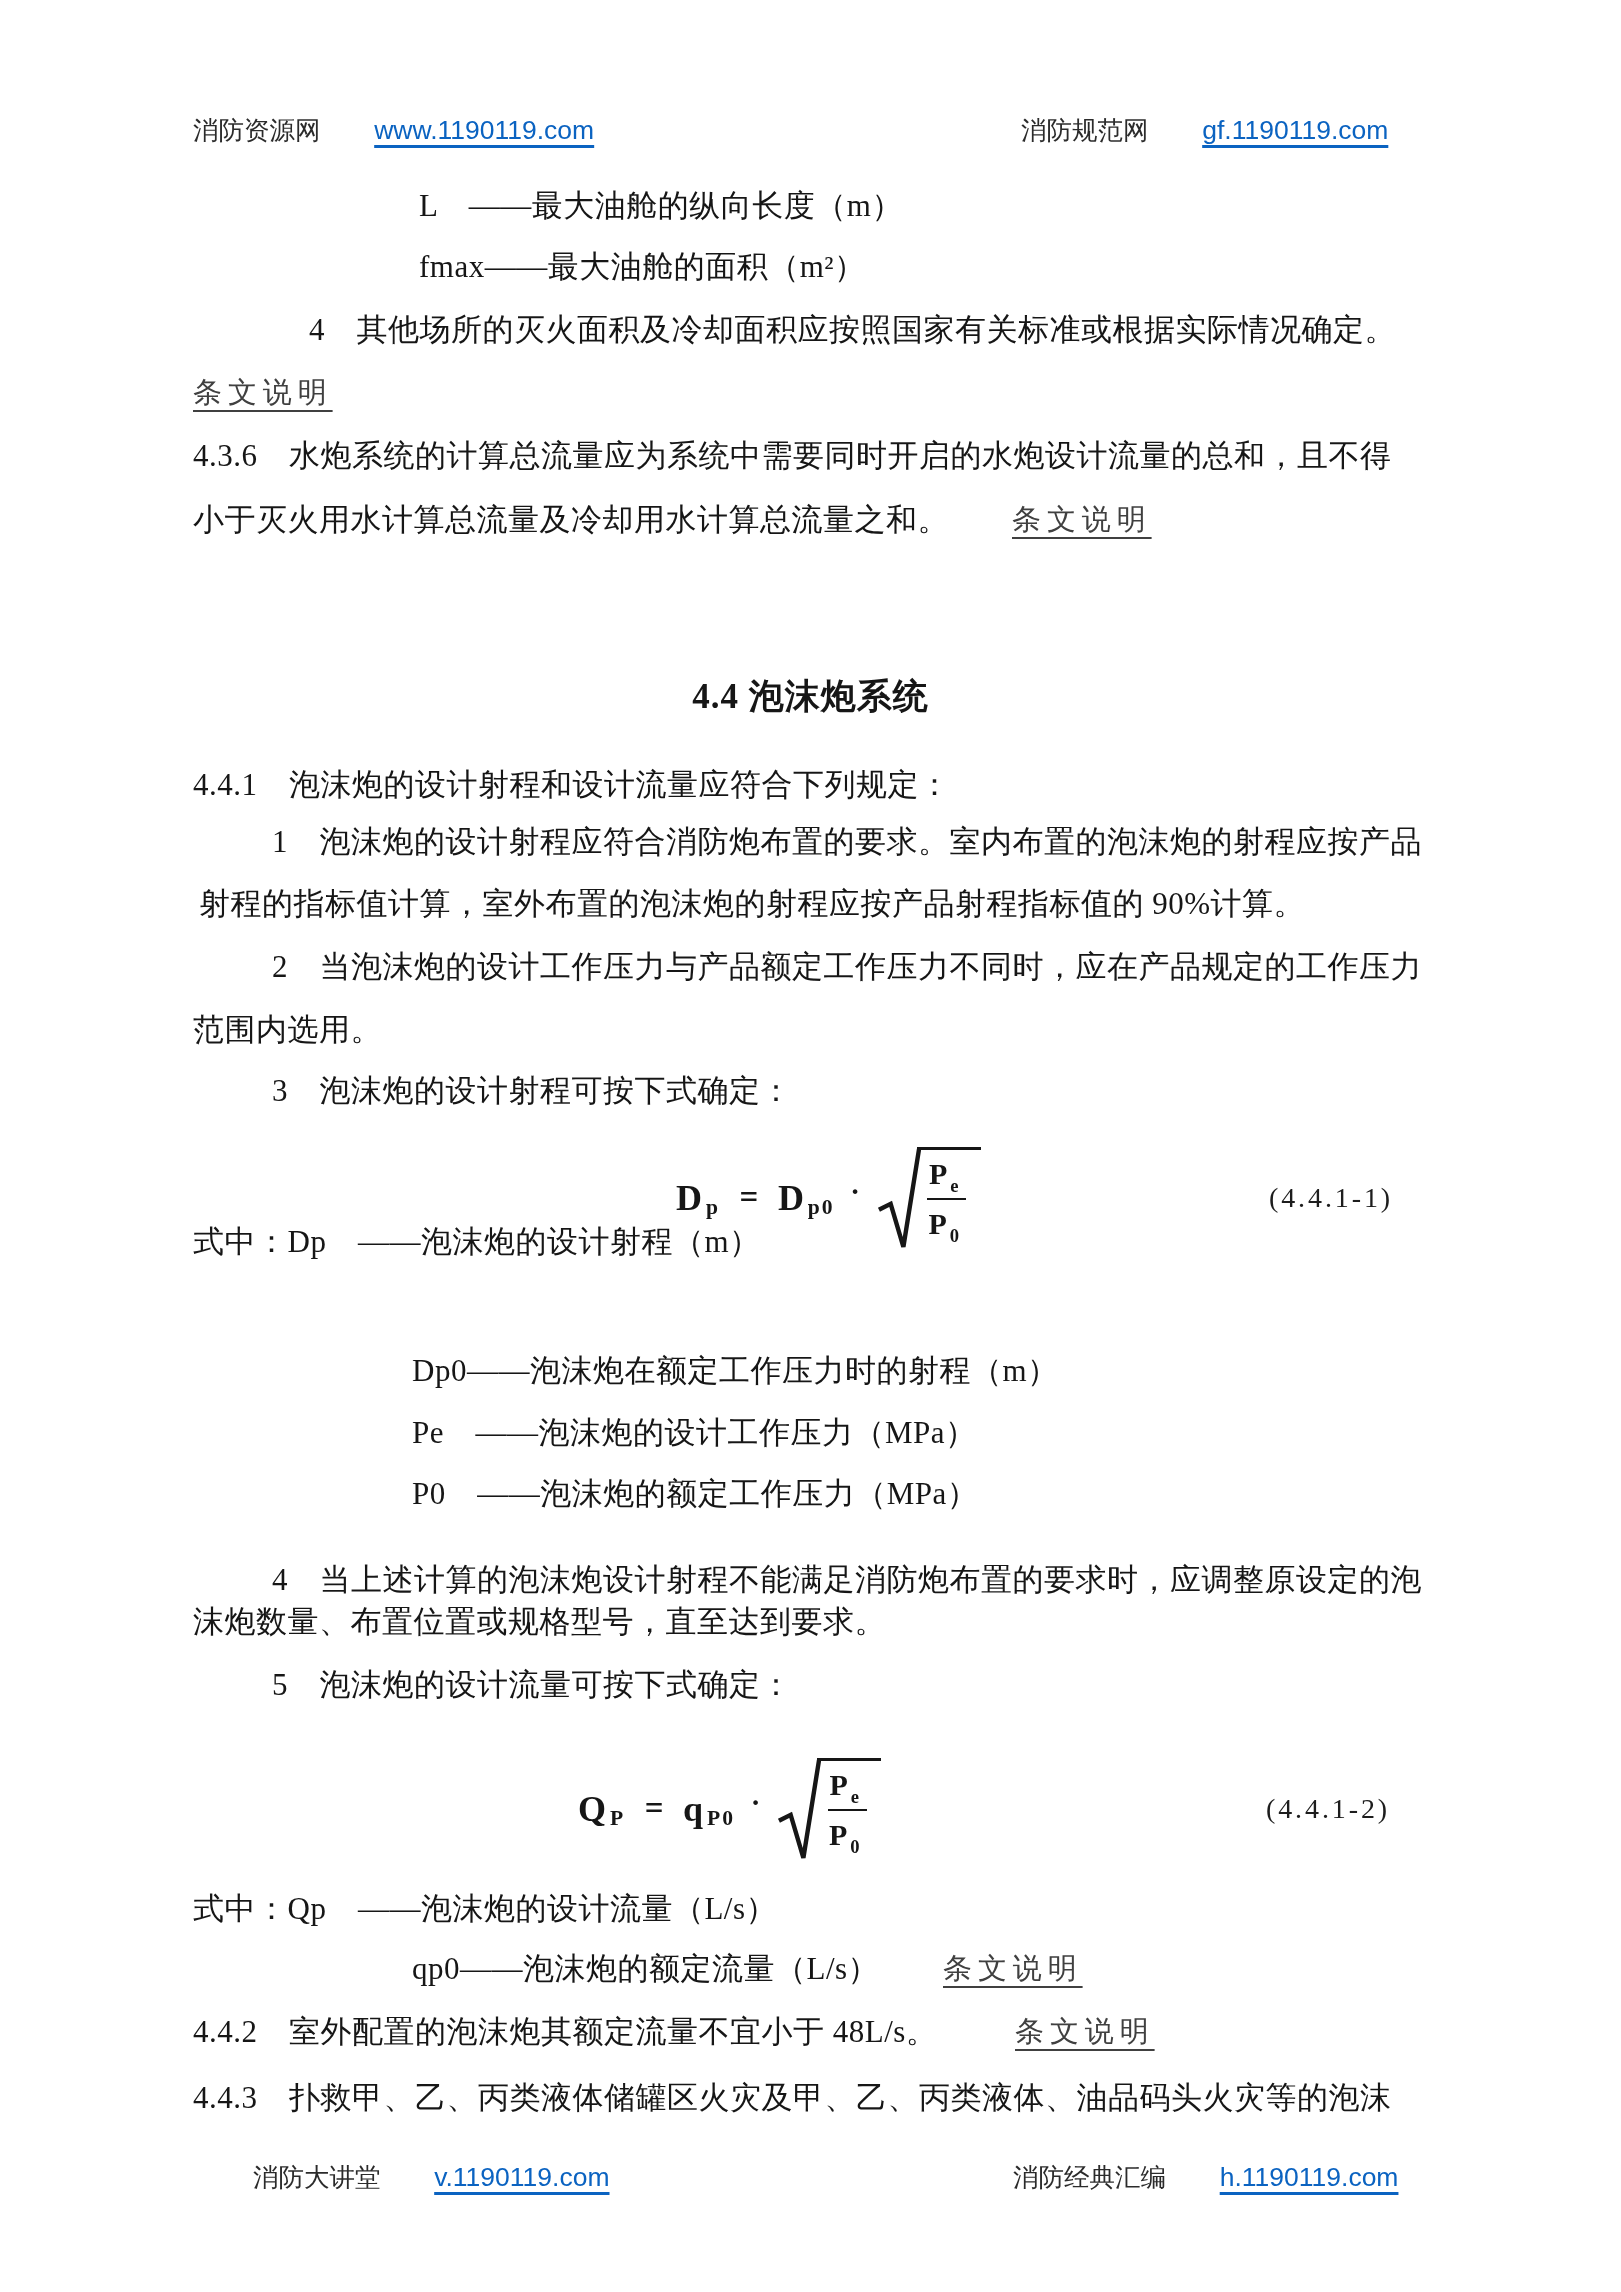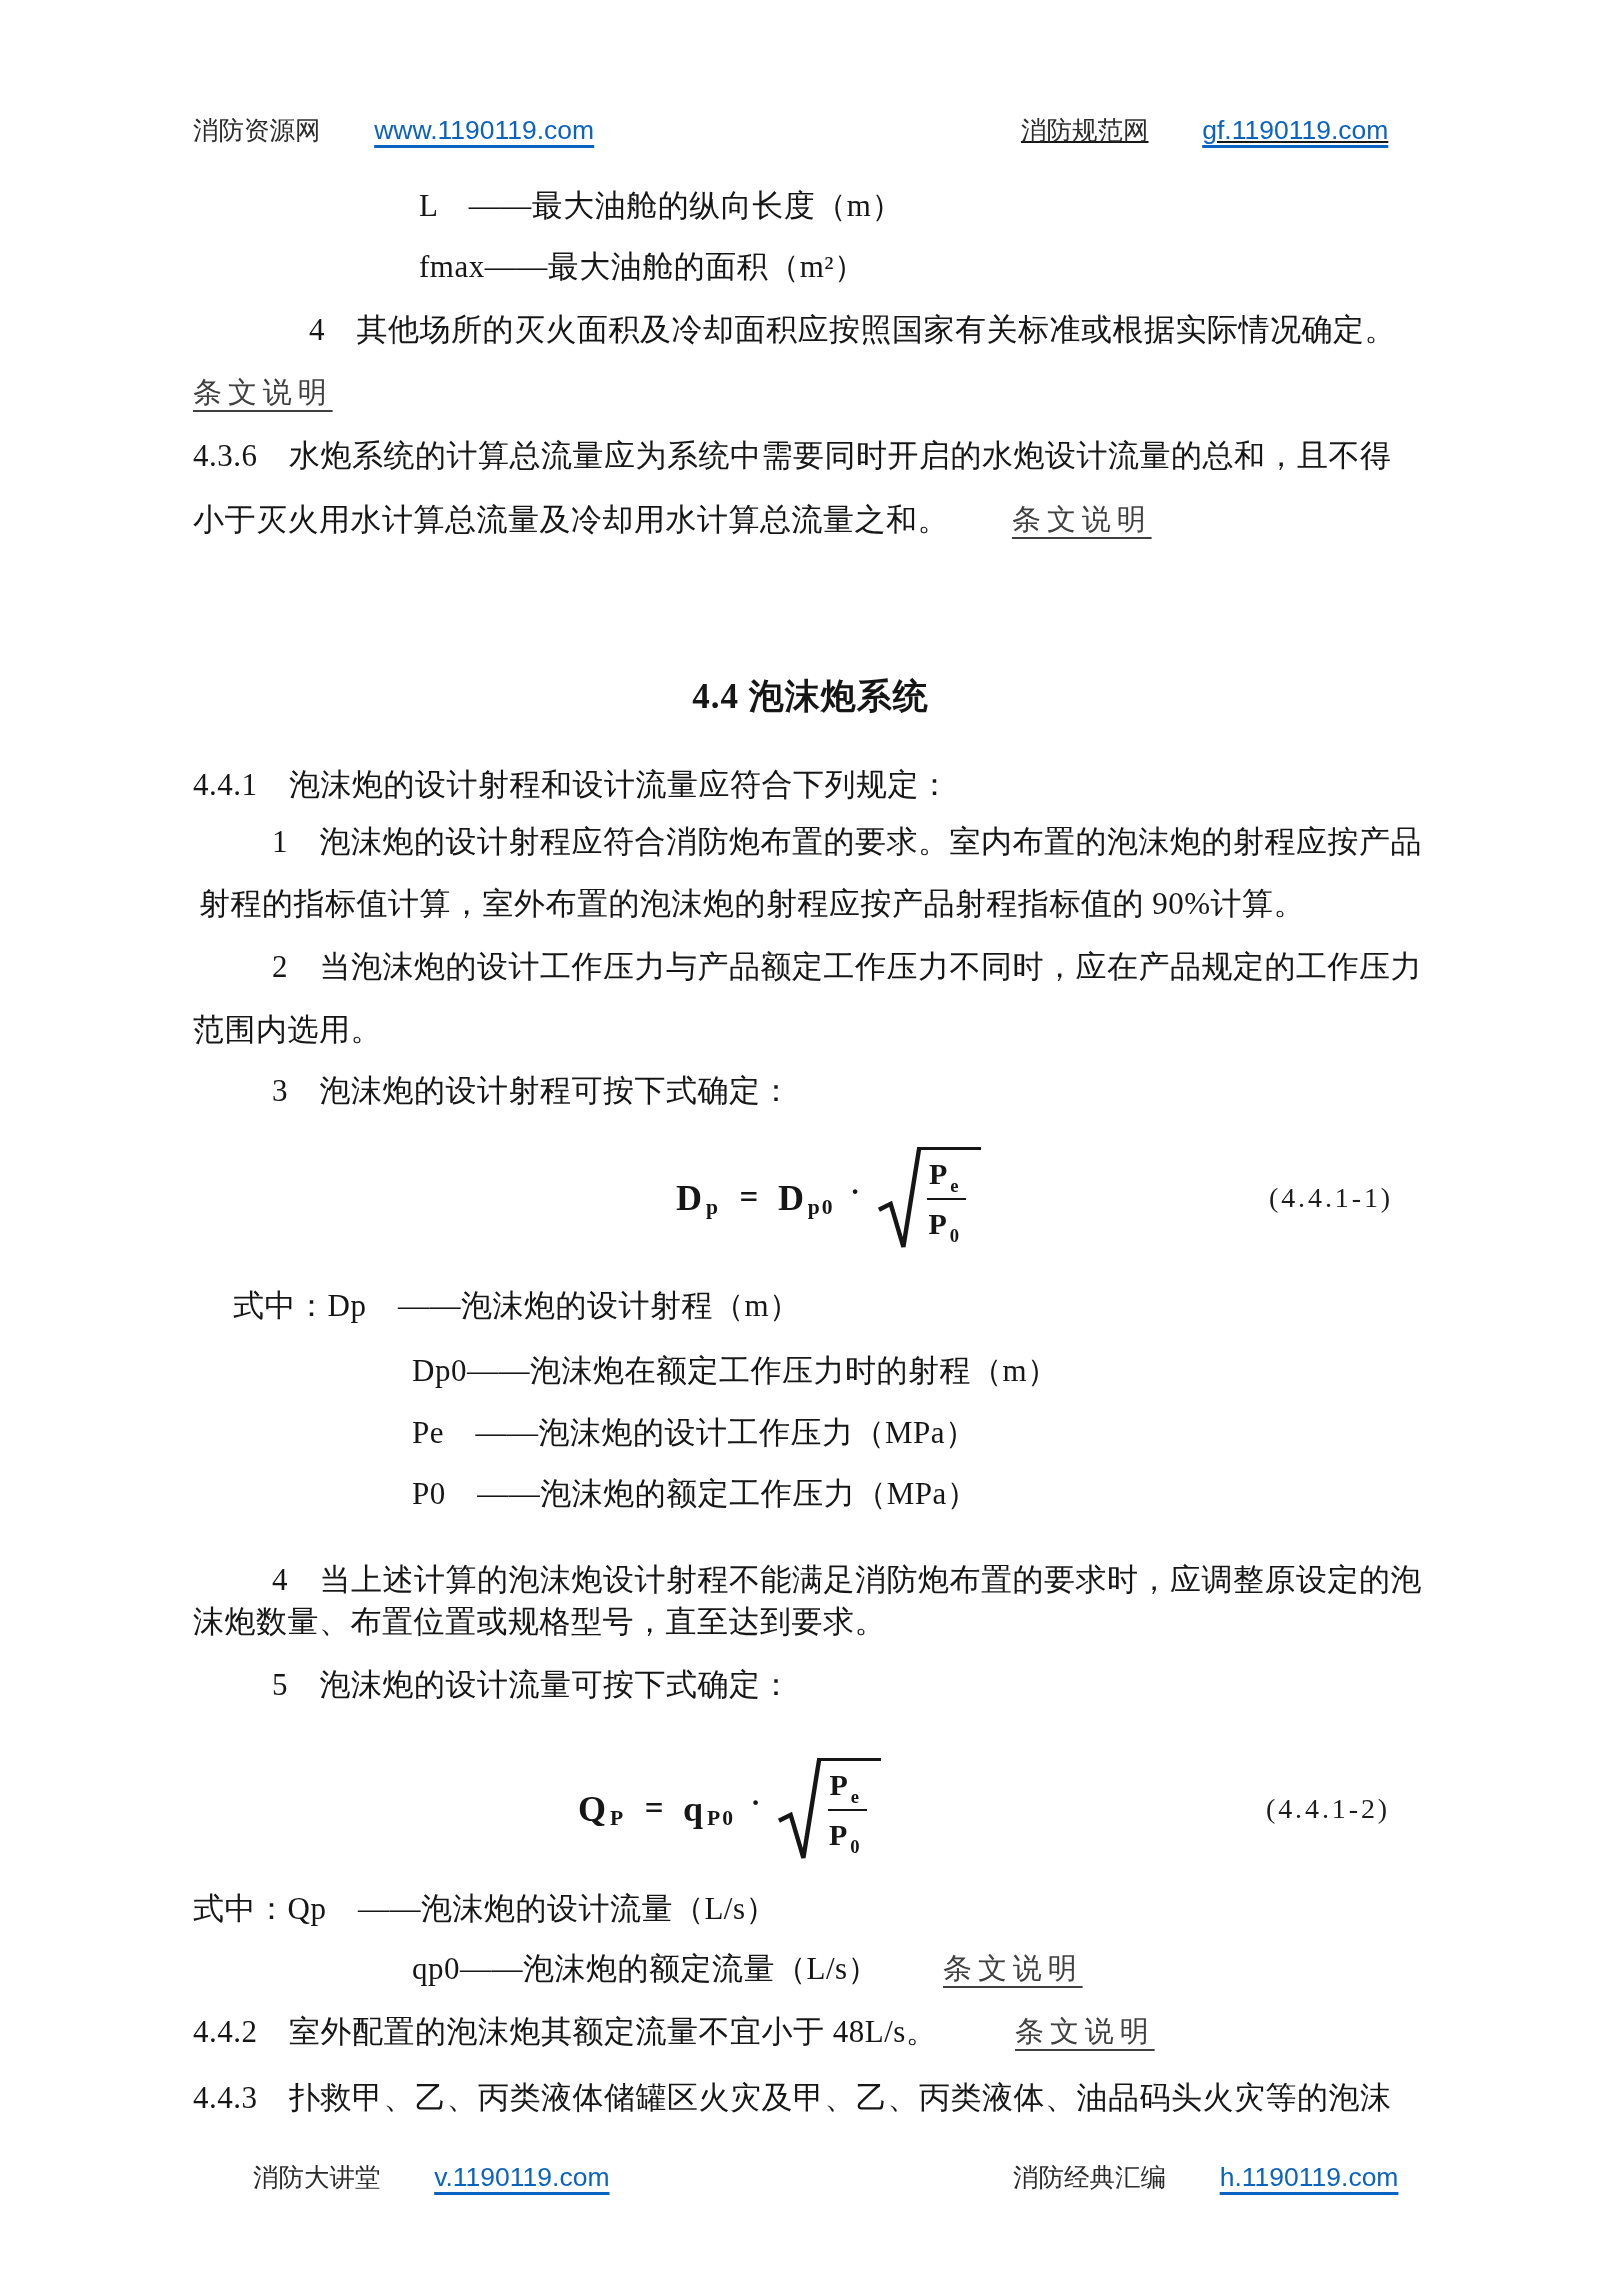--- a/index.html
+++ b/index.html
@@ -71,21 +71,21 @@
   }
 </style>
 </head>
 <body>
 
 <div class="page">
 
   <div class="hf" style="top:106px;left:193px;">
     <span class="hf-label">消防资源网</span><span class="hf-gap"></span><a class="weblink">www.1190119.com</a>
   </div>
-  <div class="hf" style="top:106px;left:1021px;text-decoration:underline;">
+  <div class="hf" style="top:106px;left:1021px;">
     <span class="hf-label">消防规范网</span><span class="hf-gap"></span><a class="weblink">gf.1190119.com</a>
   </div>
 
   <div class="line" style="top:174px;left:419px;">L　——最大油舱的纵向长度（m）</div>
   <div class="line" style="top:235px;left:419px;text-align:right;">fmax——最大油舱的面积（m²）</div>
   <div class="line" style="top:298px;left:309px;">4　其他场所的灭火面积及冷却面积应按照国家有关标准或根据实际情况确定。</div>
 
   <a class="note" style="top:361px;left:193px;">条文说明</a>
 
   <div class="line" style="top:424px;left:193px;">4.3.6　水炮系统的计算总流量应为系统中需要同时开启的水炮设计流量的总和，且不得</div>
@@ -117,21 +117,21 @@
           <span class="frac">
             <span class="num"><span>P</span><span class="f-sub">e</span></span>
             <span class="den"><span>P</span><span class="f-sub">0</span></span>
           </span>
         </span>
       </span>
     </div>
   </div>
   <div class="f-label" style="top:1166px;left:1269px;">(4.4.1-1)</div>
 
-  <div class="line" style="top:1274px;left:193px;margin-left:40px;">式中：Dp　——泡沫炮的设计射程（m）</div>
+  <div class="line" style="top:1210px;left:193px;">式中：Dp　——泡沫炮的设计射程（m）</div>
   <div class="line" style="top:1339px;left:412px;">Dp0——泡沫炮在额定工作压力时的射程（m）</div>
   <div class="line" style="top:1401px;left:412px;">Pe　——泡沫炮的设计工作压力（MPa）</div>
   <div class="line" style="top:1462px;left:412px;">P0　——泡沫炮的额定工作压力（MPa）</div>
   <div class="line" style="top:1548px;left:272px;">4　当上述计算的泡沫炮设计射程不能满足消防炮布置的要求时，应调整原设定的泡</div>
   <div class="line" style="top:1590px;left:193px;">沫炮数量、布置位置或规格型号，直至达到要求。</div>
   <div class="line" style="top:1653px;left:272px;">5　泡沫炮的设计流量可按下式确定：</div>
 
   <div class="formula" style="top:1735px;left:578px;">
     <div class="f-expr">
       <span class="f-base">Q</span>

